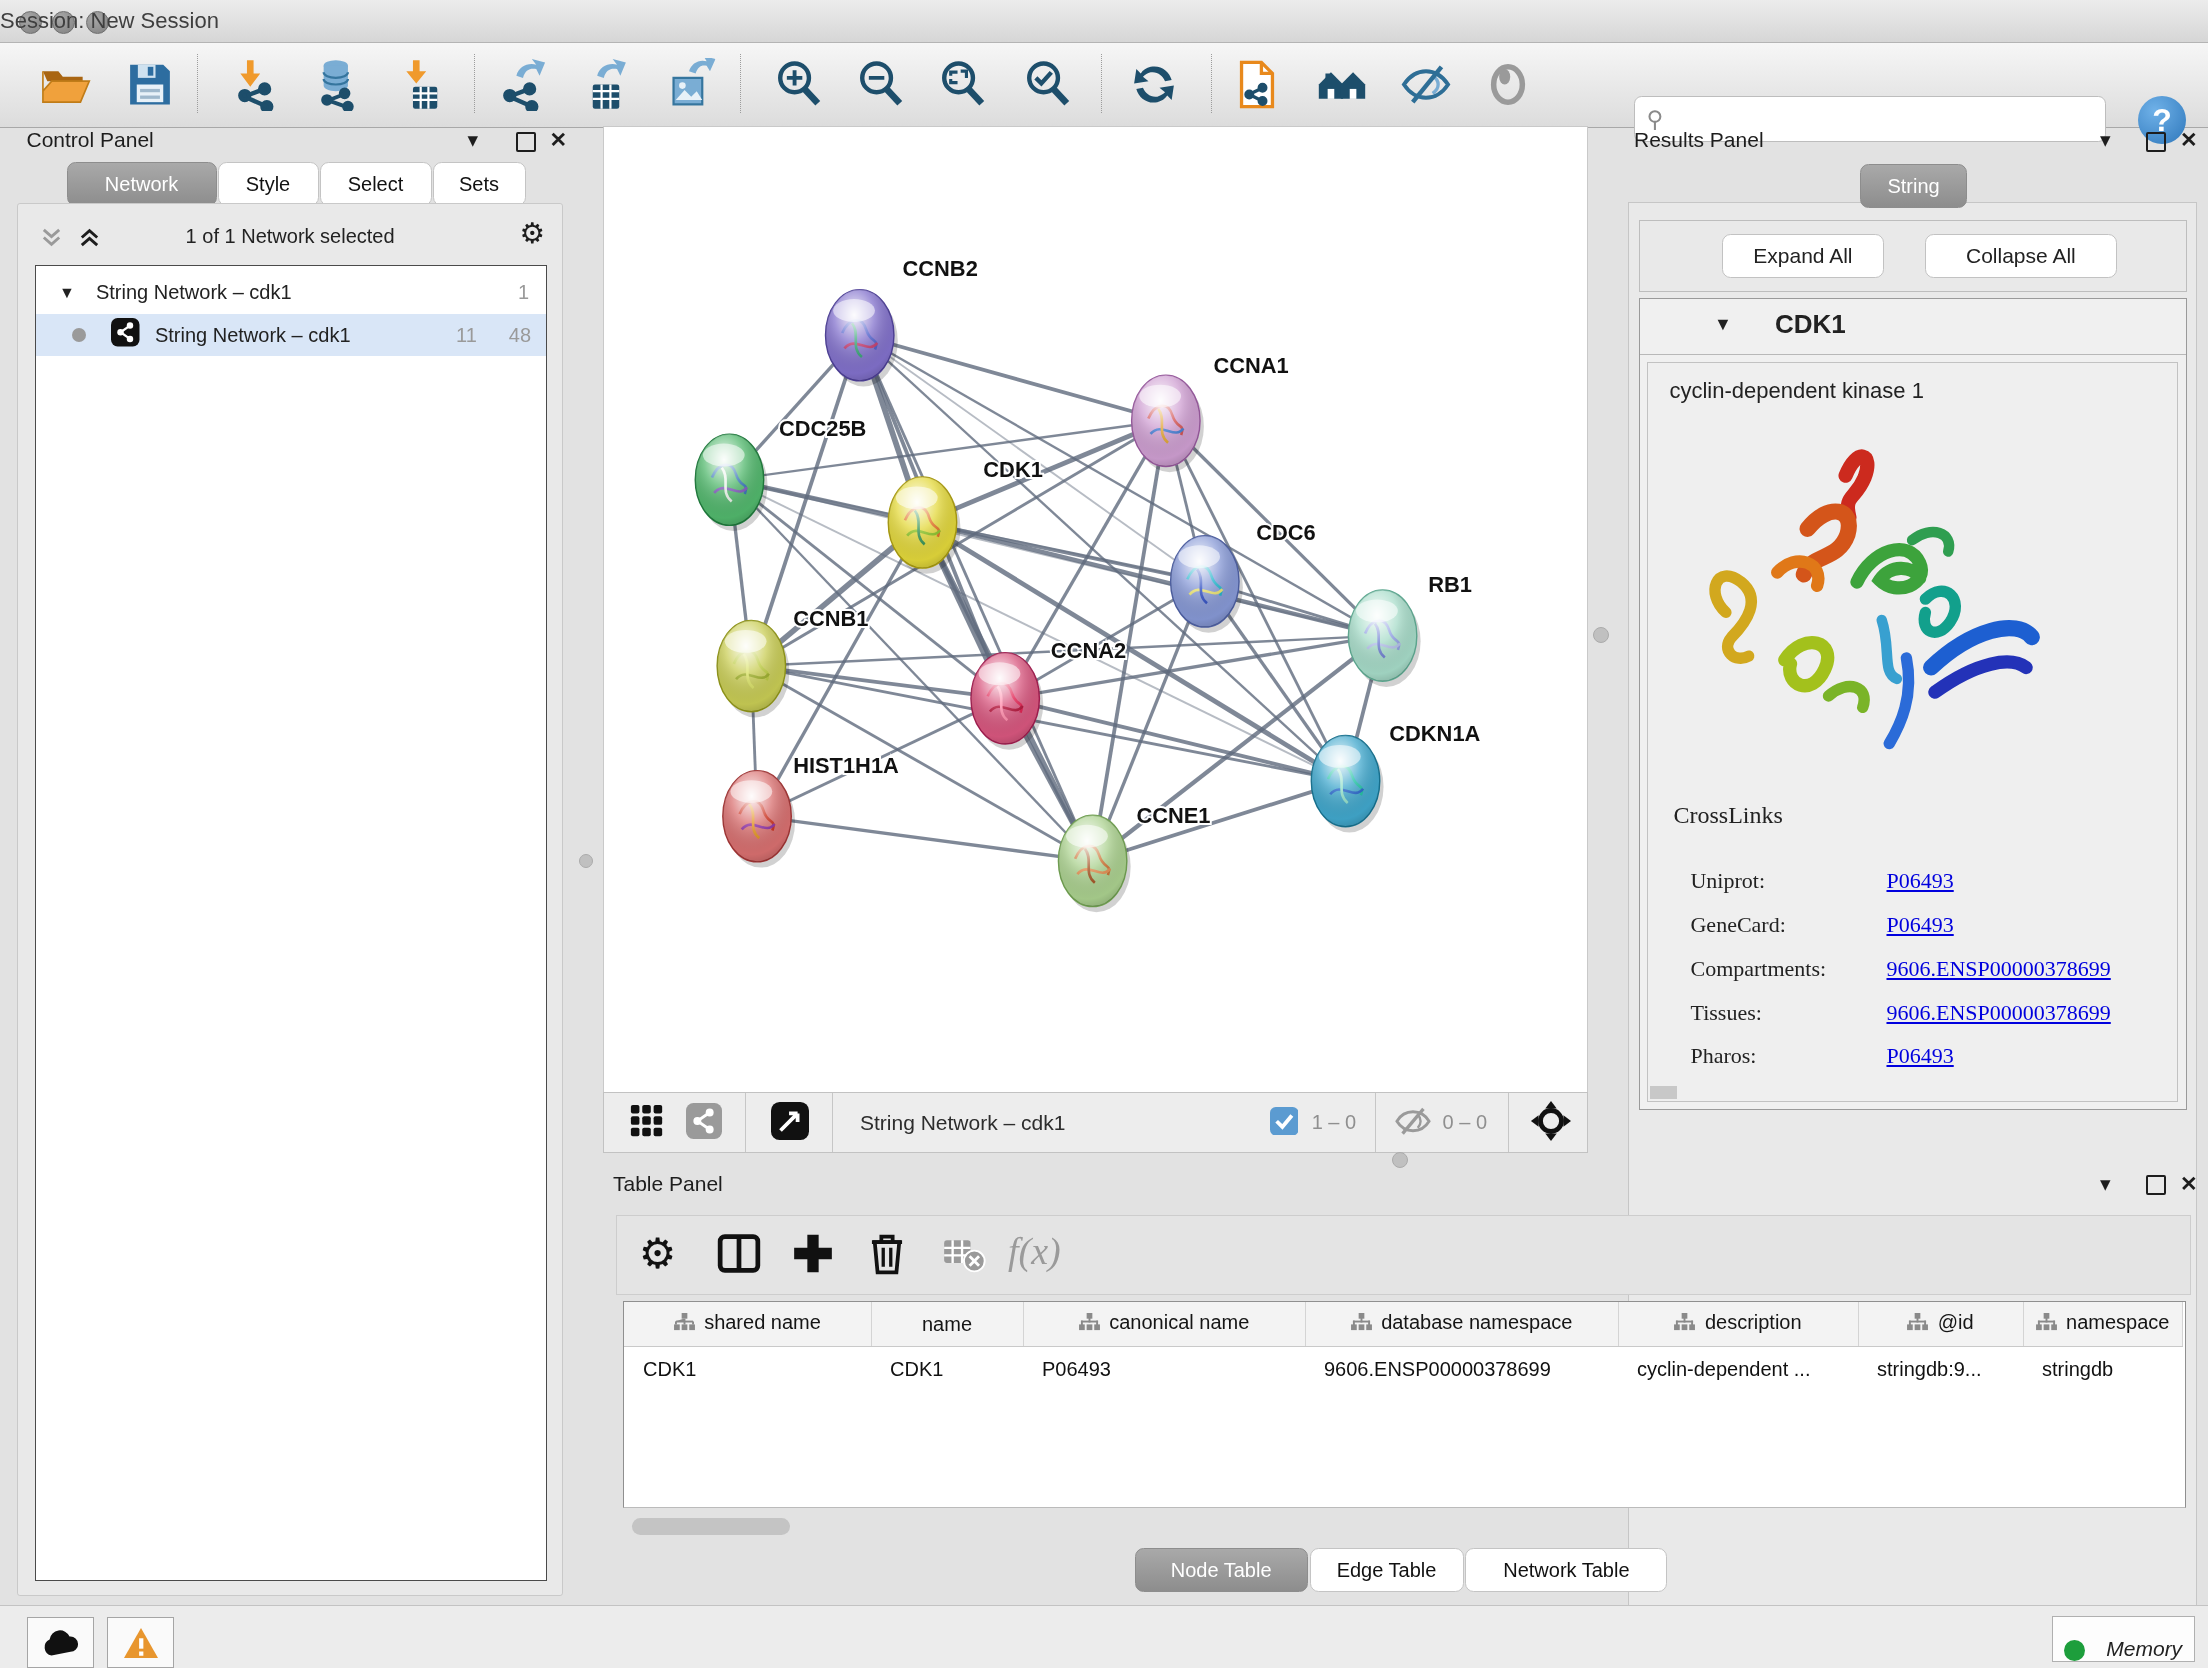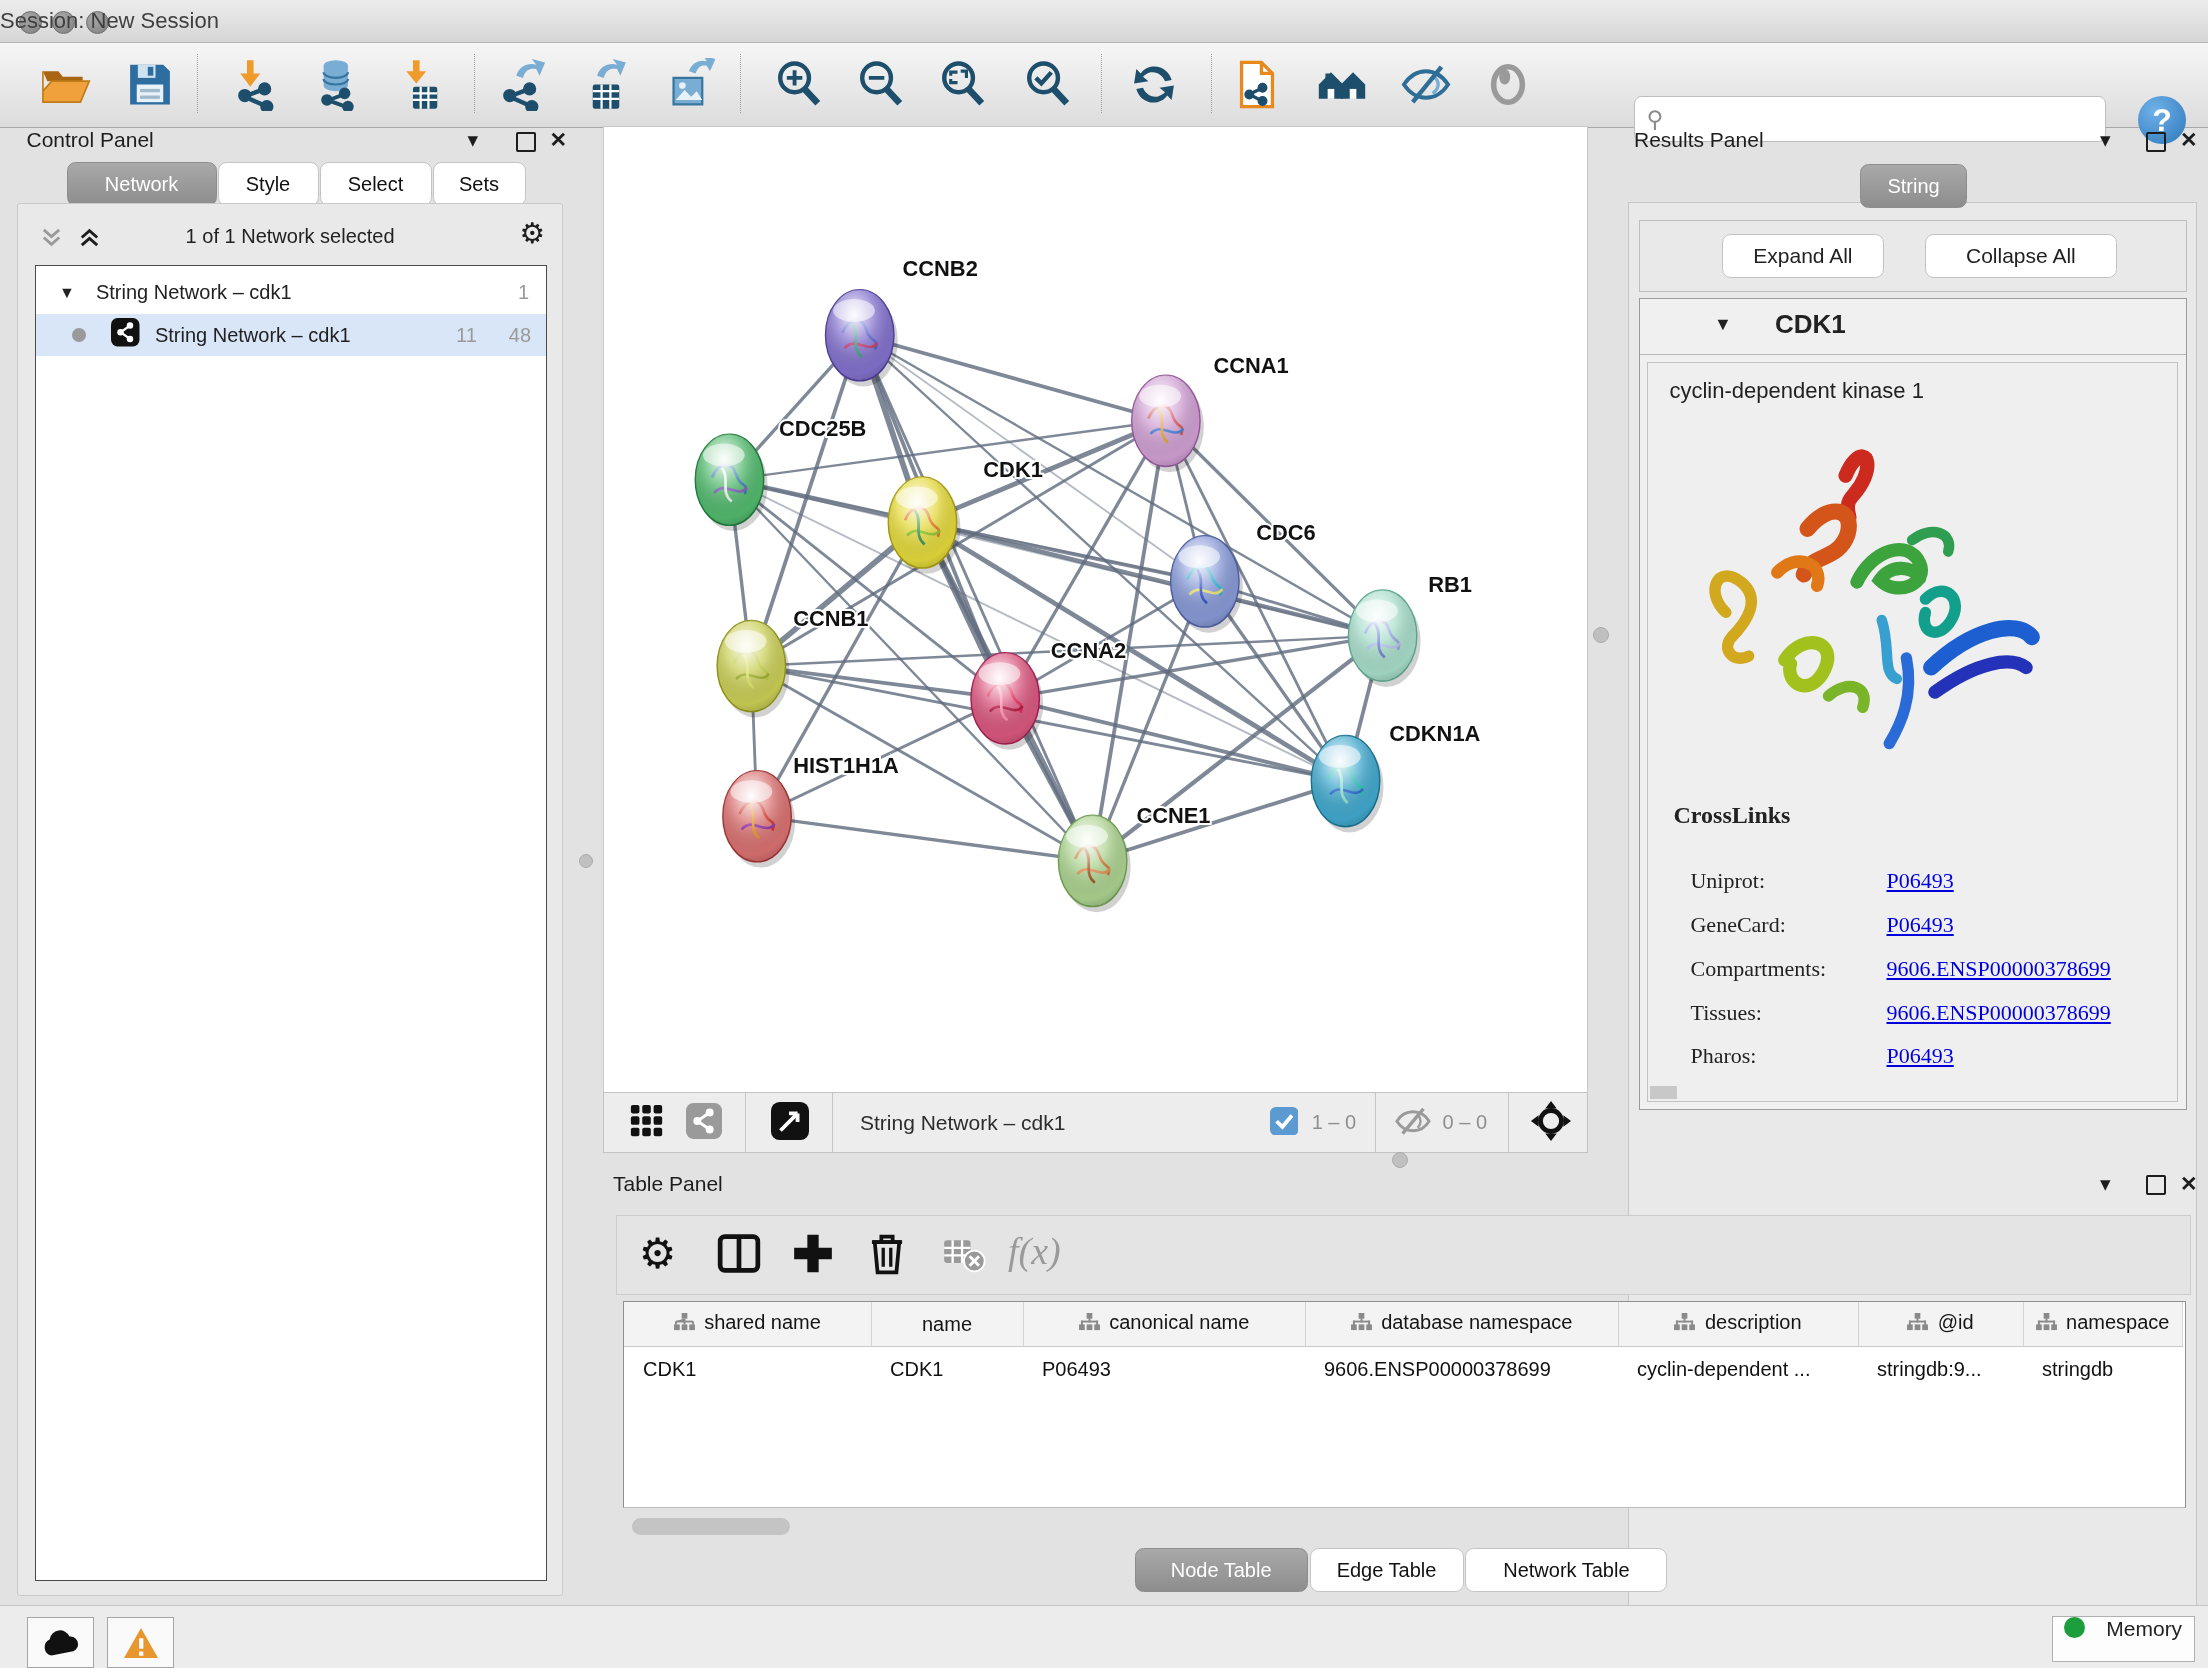--- a/index.html
+++ b/index.html
@@ -73,22 +73,22 @@
   .hicon{display:inline-block;vertical-align:-2.9px;margin-right:9.5px;}
   .hscroll{position:absolute;left:23px;top:354px;width:1554px;height:21px;}
   .hthumb{position:absolute;left:5.7px;top:1.9px;width:158px;height:17px;background:#c4c4c4;border-radius:8.6px;}
   .ttabs{position:absolute;left:0;top:386px;width:100%;text-align:center;}
   
   .statusbar{position:absolute;left:0;top:1605px;width:2208px;height:63px;background:#ececec;
      border-top:1px solid #c3c3c3;}
   .sq-btn{position:absolute;top:11.4px;width:65px;height:49px;background:#fafafa;border:1.9px solid #a5a5a5;
      display:flex;align-items:center;justify-content:center;cursor:pointer;}
   .membtn{position:absolute;right:13.3px;top:9.5px;width:141px;height:44px;background:#fdfdfd;
-     border:1px solid #b0b0b0;display:flex;align-items:flex-start;justify-content:center;gap:21px;
-     font-size:21px;cursor:pointer;}
+     border:1px solid #b0b0b0;display:flex;align-items:flex-end;justify-content:center;gap:21px;
+     font-size:21px;cursor:pointer;font-style:italic;}
   .memdot{width:21px;height:21px;border-radius:50%;background:#1d9e3c;}
   svg text{font-family:"Liberation Sans",sans-serif;}
 </style>
 </head>
 <body>
 
 <div class="titlebar">
   <span class="tl" style="left:19px"></span>
   <span class="tl" style="left:52px"></span>
   <span class="tl" style="left:86px"></span>
@@ -527,21 +527,21 @@
             <path d="M180 160 C196 126,234 114,246 140 C256 162,222 176,204 158 C214 142,238 142,246 156" stroke="#3da33c" stroke-width="14"></path>
             <path d="M238 116 C258 100,282 108,276 128" stroke="#2f9e50" stroke-width="11"></path>
             <path d="M252 178 C272 158,294 178,278 202 C264 222,246 212,252 192" stroke="#12a08c" stroke-width="12"></path>
             <path d="M258 250 C300 210,348 198,364 218" stroke="#1d5fd1" stroke-width="17"></path>
             <path d="M262 276 C306 244,342 238,358 250" stroke="#2332b8" stroke-width="14"></path>
             <path d="M232 240 C240 280,226 310,214 330" stroke="#2b6bd8" stroke-width="12"></path>
             <path d="M206 200 C216 230,206 256,222 262" stroke="#38a0d0" stroke-width="11"></path>
           </g>
         </svg>
 
-        <div class="serif" style="position:absolute;left:25px;top:439px;font-size:24px;font-weight:bold">CrossLinks</div>
+        <div class="serif" style="position:absolute;left:25px;top:439px;font-size:24px;font-weight:normal">CrossLinks</div>
         <div class="xrow serif" style="top:477px">
           <span style="position:absolute;left:42px">Uniprot:</span>
           <span class="xlink" style="position:absolute;left:238px">P06493</span>
         </div>
         <div class="xrow serif" style="top:521px">
           <span style="position:absolute;left:42px">GeneCard:</span>
           <span class="xlink" style="position:absolute;left:238px">P06493</span>
         </div>
         <div class="xrow serif" style="top:565px">
           <span style="position:absolute;left:42px">Compartments:</span>

